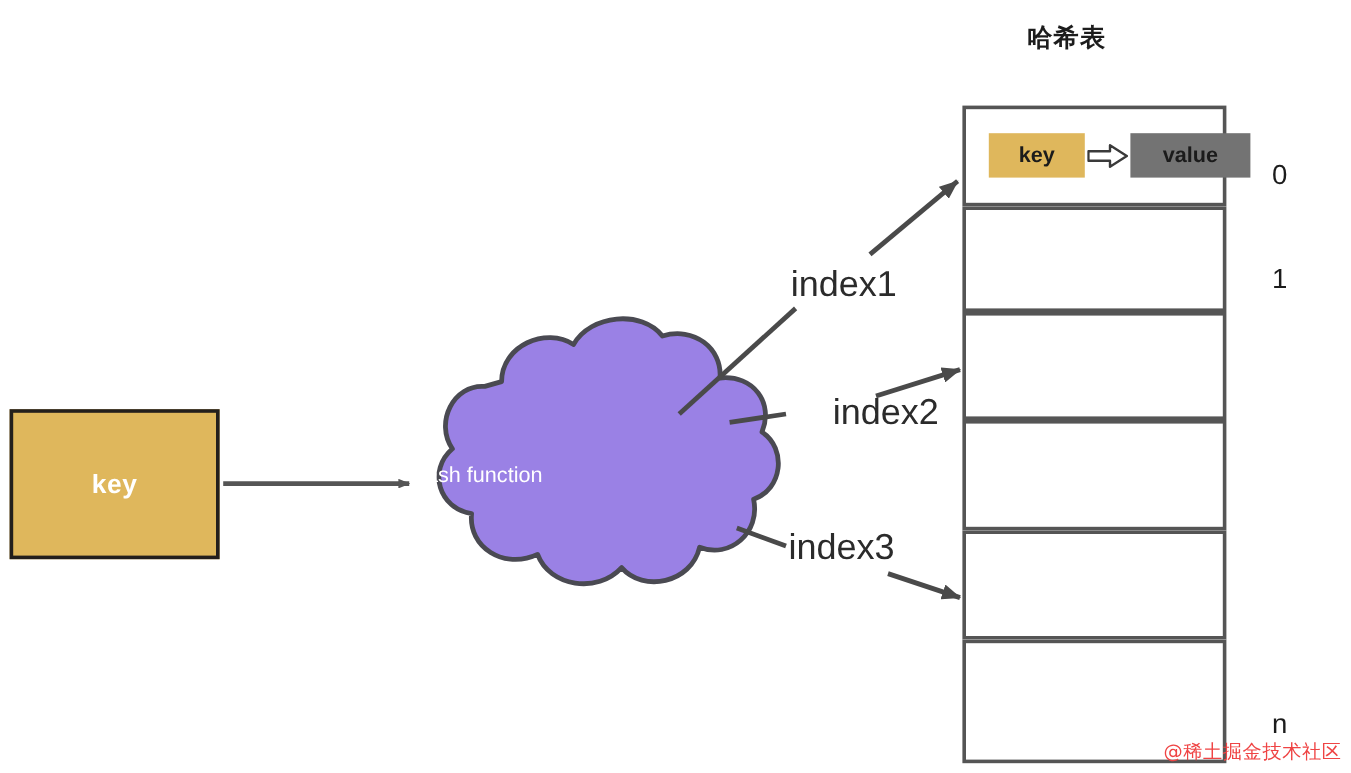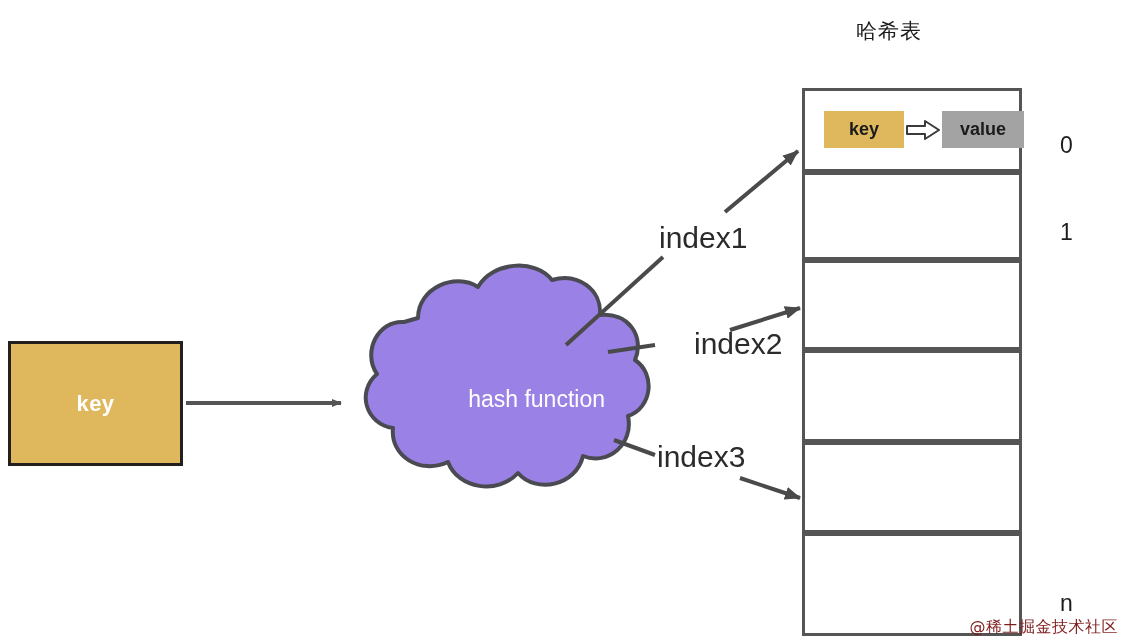--- a/index.html
+++ b/index.html
@@ -49,23 +49,23 @@
     font-weight: bold;
     letter-spacing: 0.5px;
   }
 
   
   .cloud-label {
     position: absolute;
     left: 345px;
     top: 386px;
     width: 260px;
-    text-align: right;
+    text-align: left;
     color: #ffffff;
-    font-size: 23px;
+    font-size: 18px;
     font-weight: 400;
     pointer-events: none;
   }
 
   
   .index-label {
     position: absolute;
     font-size: 30px;
     color: #2b2b2b;
     font-weight: 400;
@@ -74,21 +74,21 @@
   .index-label.i1 { left: 659px; top: 221px; }
   .index-label.i2 { left: 694px; top: 327px; }
   .index-label.i3 { left: 657px; top: 440px; }
 
   
   .table-title {
     position: absolute;
     left: 856px;
     top: 17px;
     font-size: 21px;
-    font-weight: normal;
+    font-weight: bold;
     color: #1c1c1c;
     letter-spacing: 1px;
     font-family: "DejaVu Sans", "Liberation Sans", sans-serif;
   }
   .hash-table {
     position: absolute;
     left: 802px;
     top: 88px;
     width: 220px;
     height: 548px;
@@ -128,23 +128,23 @@
     color: #1b1b1b;
   }
   .entry-arrow {
     width: 38px;
     height: 37px;
     display: flex;
     align-items: center;
     justify-content: center;
   }
   .entry-value {
-    width: 82px;
+    width: 100px;
     height: 37px;
-    background: #a3a3a3;
+    background: #737373;
     display: flex;
     align-items: center;
     justify-content: center;
     font-size: 18px;
     font-weight: bold;
     color: #1b1b1b;
   }
 
   
   .slot-num {
@@ -156,21 +156,21 @@
   .slot-num.s0 { left: 1060px; top: 132px; }
   .slot-num.s1 { left: 1060px; top: 219px; }
   .slot-num.sn { left: 1060px; top: 590px; }
 
   
   .watermark {
     position: absolute;
     right: 8px;
     bottom: 6px;
     font-size: 16px;
-    color: #7f1d1d;
+    color: #ef4444;
     font-family: "DejaVu Sans", "Liberation Sans", sans-serif;
     letter-spacing: 0.5px;
     pointer-events: none;
   }
 </style>
 </head>
 <body>
 
 <div id="stage">
 

